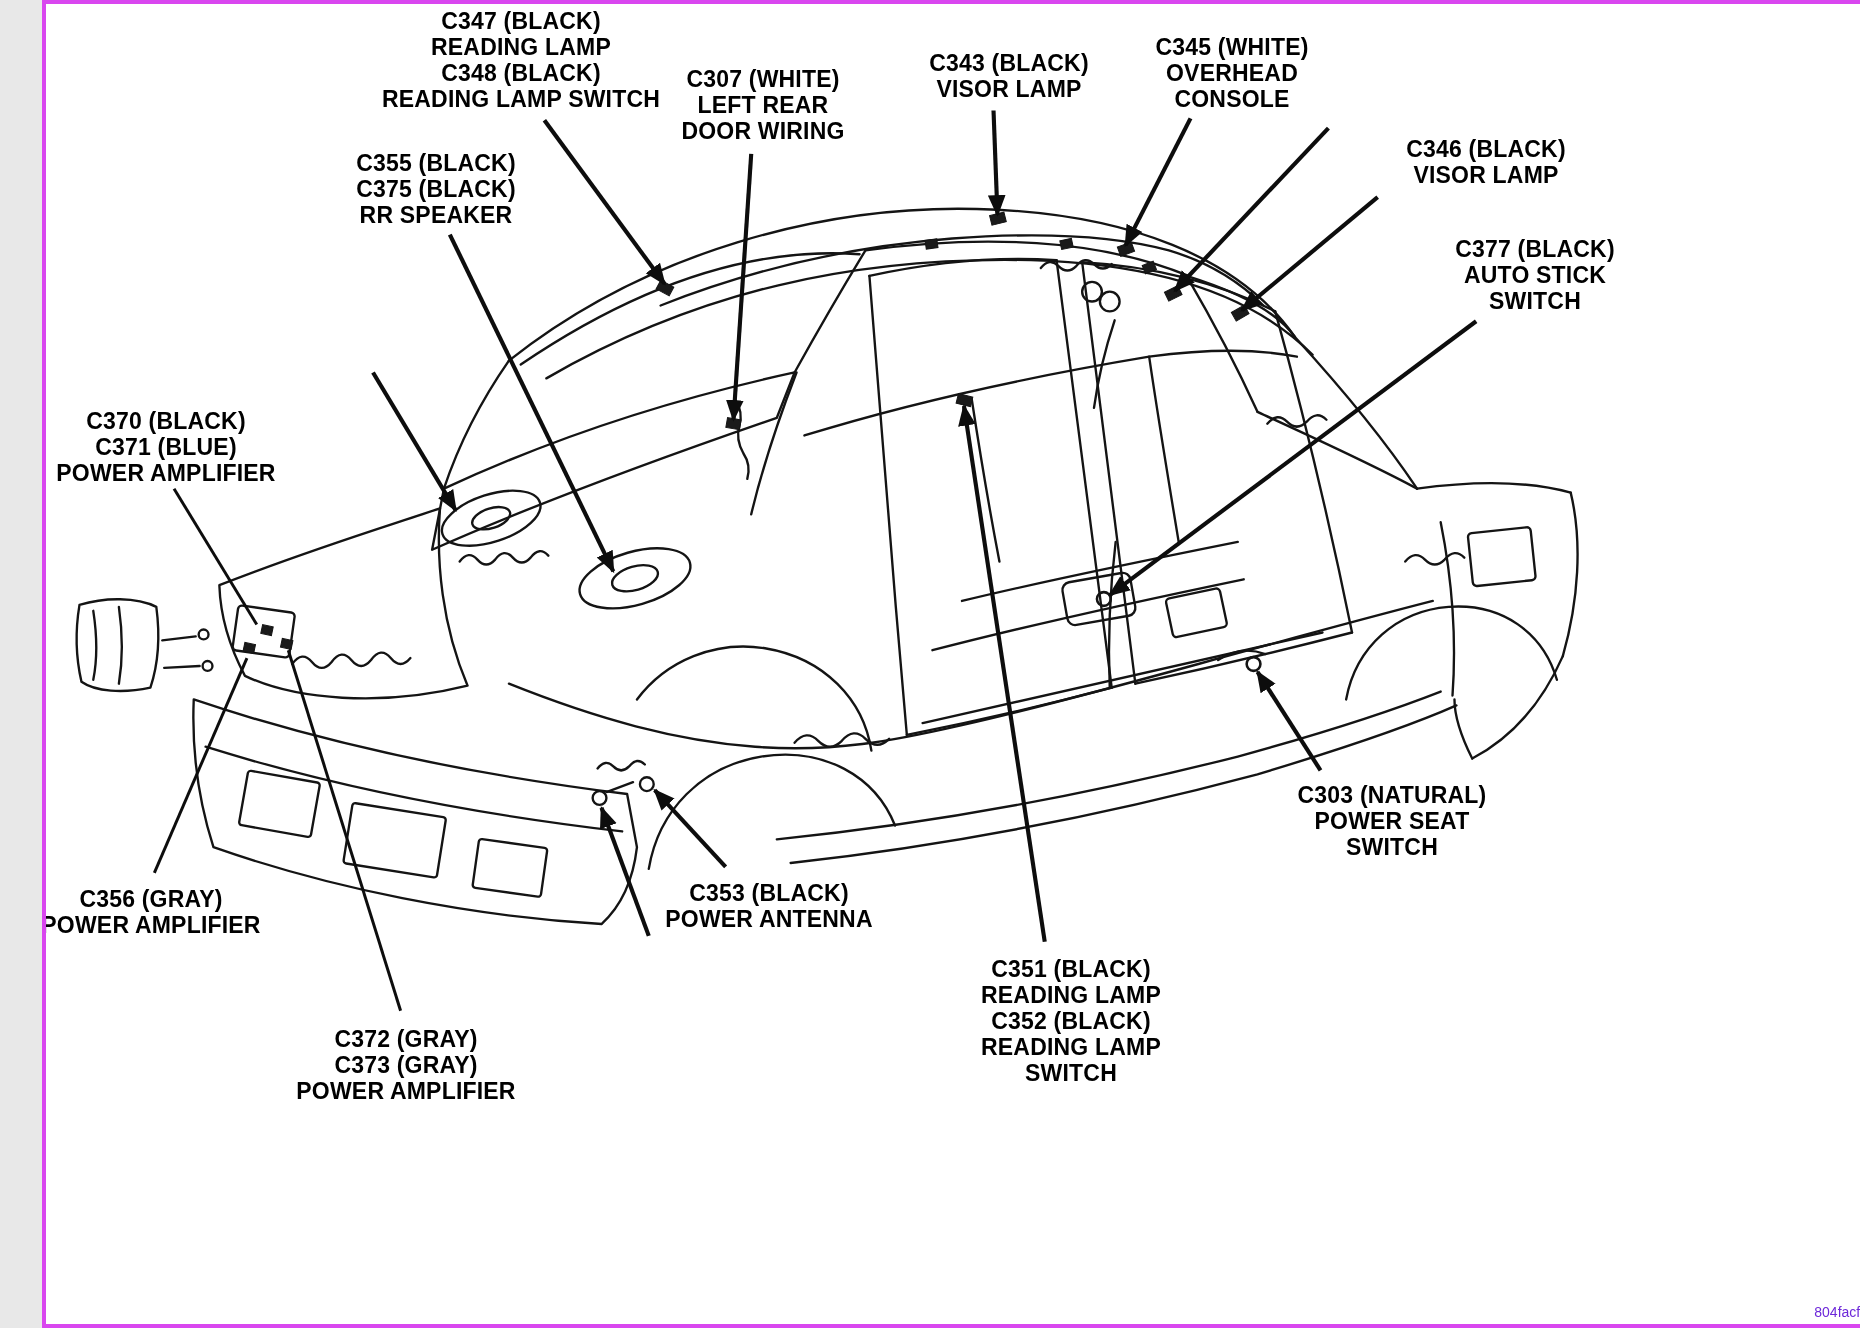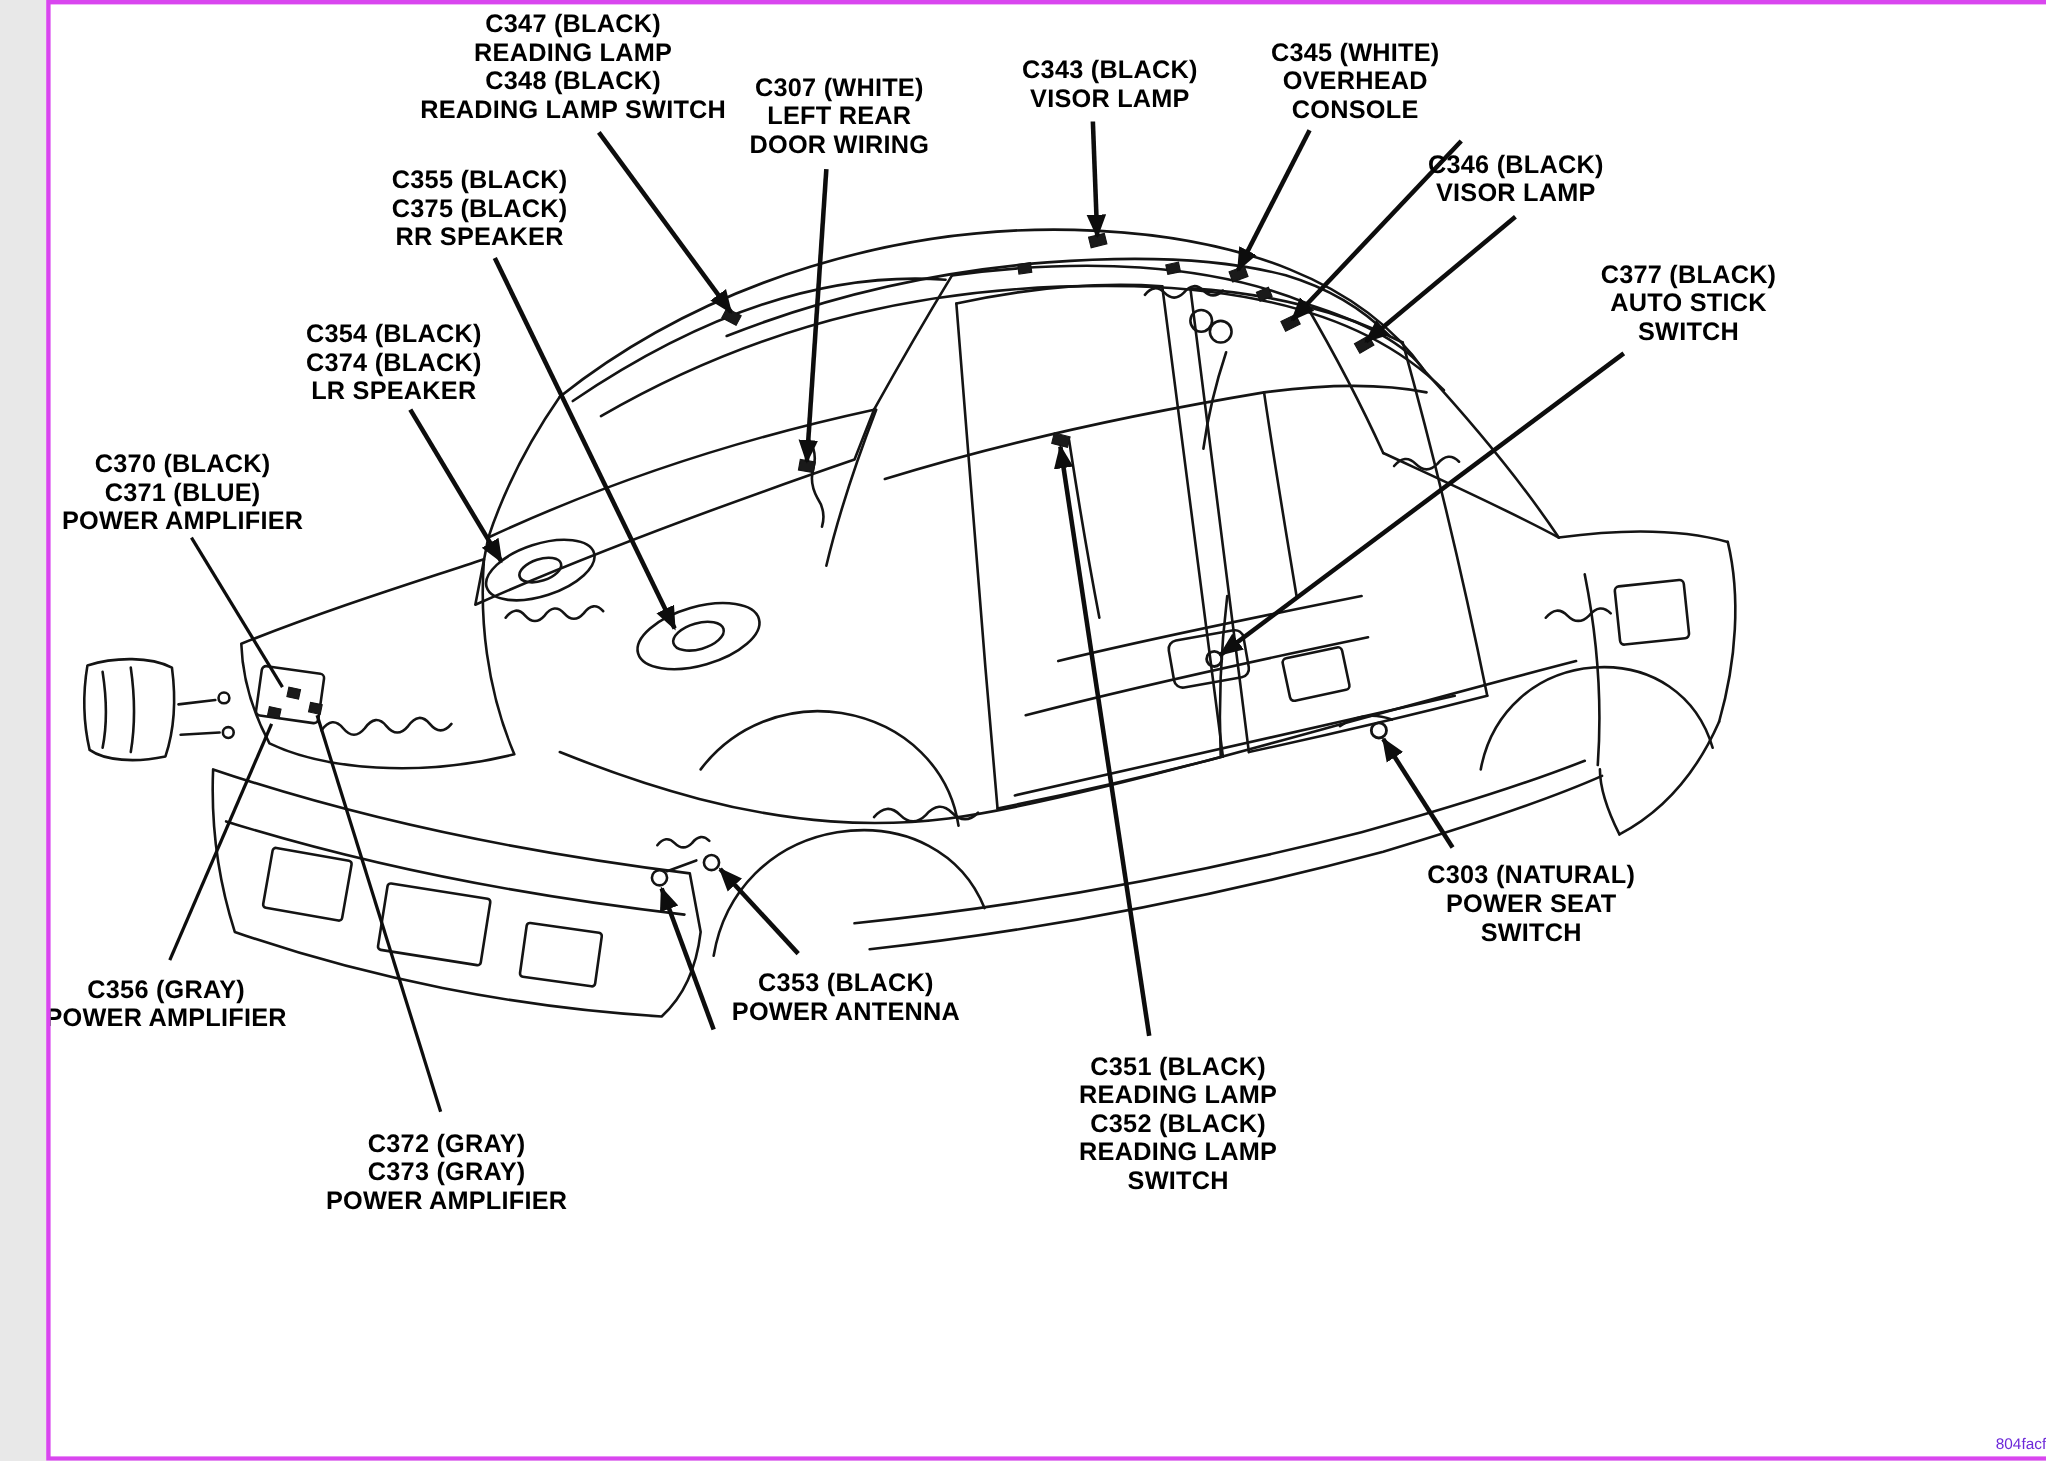--- a/index.html
+++ b/index.html
@@ -169,32 +169,29 @@
     </g>
   </svg>
 
   <div class="callout" style="left:475px; top:4px;">C347 (BLACK)
 READING LAMP
 C348 (BLACK)
 READING LAMP SWITCH</div>
   <div class="callout" style="left:390px; top:146px;">C355 (BLACK)
 C375 (BLACK)
 RR SPEAKER</div>
-  <div class="callout" style="left:312px; top:286px;">C354 (BLACK)
-C374 (BLACK)
-LR SPEAKER</div>
   <div class="callout" style="left:717px; top:62px;">C307 (WHITE)
 LEFT REAR
 DOOR WIRING</div>
   <div class="callout" style="left:963px; top:46px;">C343 (BLACK)
 VISOR LAMP</div>
   <div class="callout" style="left:1186px; top:30px;">C345 (WHITE)
 OVERHEAD
 CONSOLE</div>
-  <div class="callout" style="left:1332px; top:132px;">C346 (BLACK)
+  <div class="callout" style="left:1440px; top:132px;">C346 (BLACK)
 VISOR LAMP</div>
   <div class="callout" style="left:1489px; top:232px;">C377 (BLACK)
 AUTO STICK
 SWITCH</div>
   <div class="callout" style="left:120px; top:404px;">C370 (BLACK)
 C371 (BLUE)
 POWER AMPLIFIER</div>
   <div class="callout" style="left:105px; top:882px;">C356 (GRAY)
 POWER AMPLIFIER</div>
   <div class="callout" style="left:360px; top:1022px;">C372 (GRAY)

